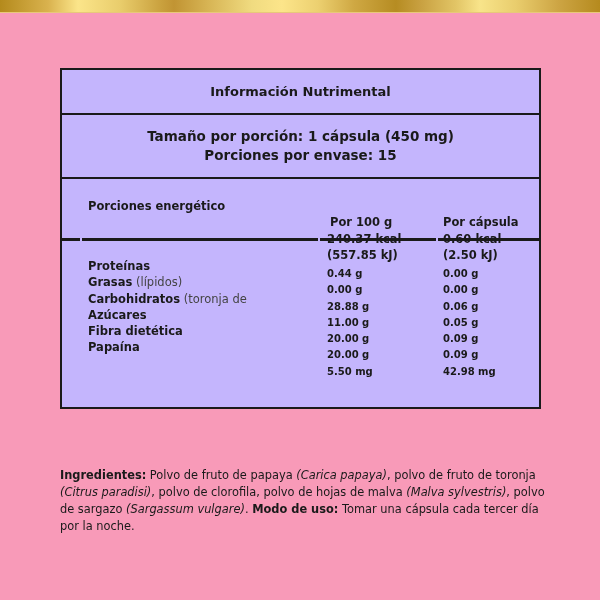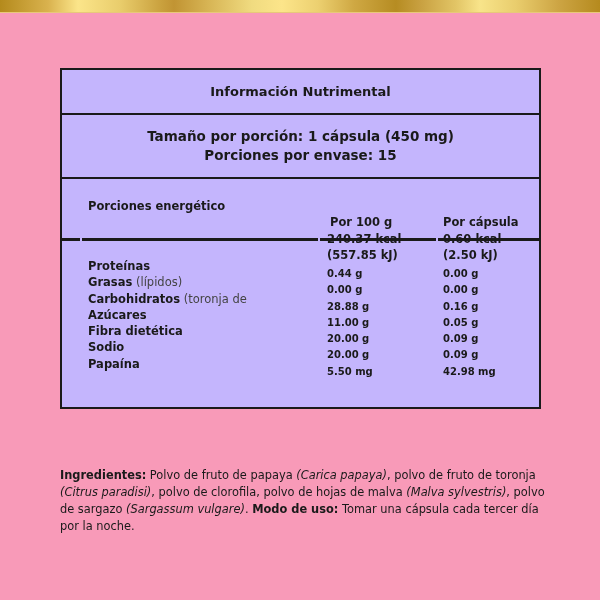--- a/index.html
+++ b/index.html
@@ -99,38 +99,37 @@
   <div class="segdiv" style="left:20px;width:236px;"></div>
   <div class="segdiv" style="left:258px;width:116px;"></div>
   <div class="segdiv" style="left:376px;width:101px;"></div>
 
   <div class="nutr-labels">
     <div><span class="bold">Proteínas</span></div>
     <div><span class="bold">Grasas</span> <span class="light">(lípidos)</span></div>
     <div><span class="bold">Carbohidratos</span> <span class="light">(toronja de</span></div>
     <div><span class="bold">Azúcares</span></div>
     <div><span class="bold">Fibra dietética</span></div>
-    <div><span class="bold">Sodio</span></div>
     <div><span class="bold">Papaína</span></div>
   </div>
 
   <div class="nutr-col c1">
     <div>0.44 g</div>
     <div>0.00 g</div>
     <div>28.88 g</div>
     <div>11.00 g</div>
     <div>20.00 g</div>
     <div>20.00 g</div>
     <div>5.50 mg</div>
   </div>
 
   <div class="nutr-col c2">
     <div>0.00 g</div>
     <div>0.00 g</div>
-    <div>0.16 g</div>
+    <div>0.06 g</div>
     <div>0.05 g</div>
     <div>0.09 g</div>
     <div>0.09 g</div>
     <div>42.98 mg</div>
   </div>
 </div>
 
 <div class="ingredients"><b>Ingredientes:</b><span> Polvo de fruto de papaya </span><i>(Carica papaya)</i><span>, polvo de fruto de toronja </span><i>(Citrus paradisi)</i><span>, polvo de clorofila, polvo de hojas de malva </span><i>(Malva sylvestris)</i><span>, polvo de sargazo </span><i>(Sargassum vulgare)</i><span>. </span><b>Modo de uso:</b><span> Tomar una cápsula cada tercer día por la noche.</span></div>
 
 </body></html>

